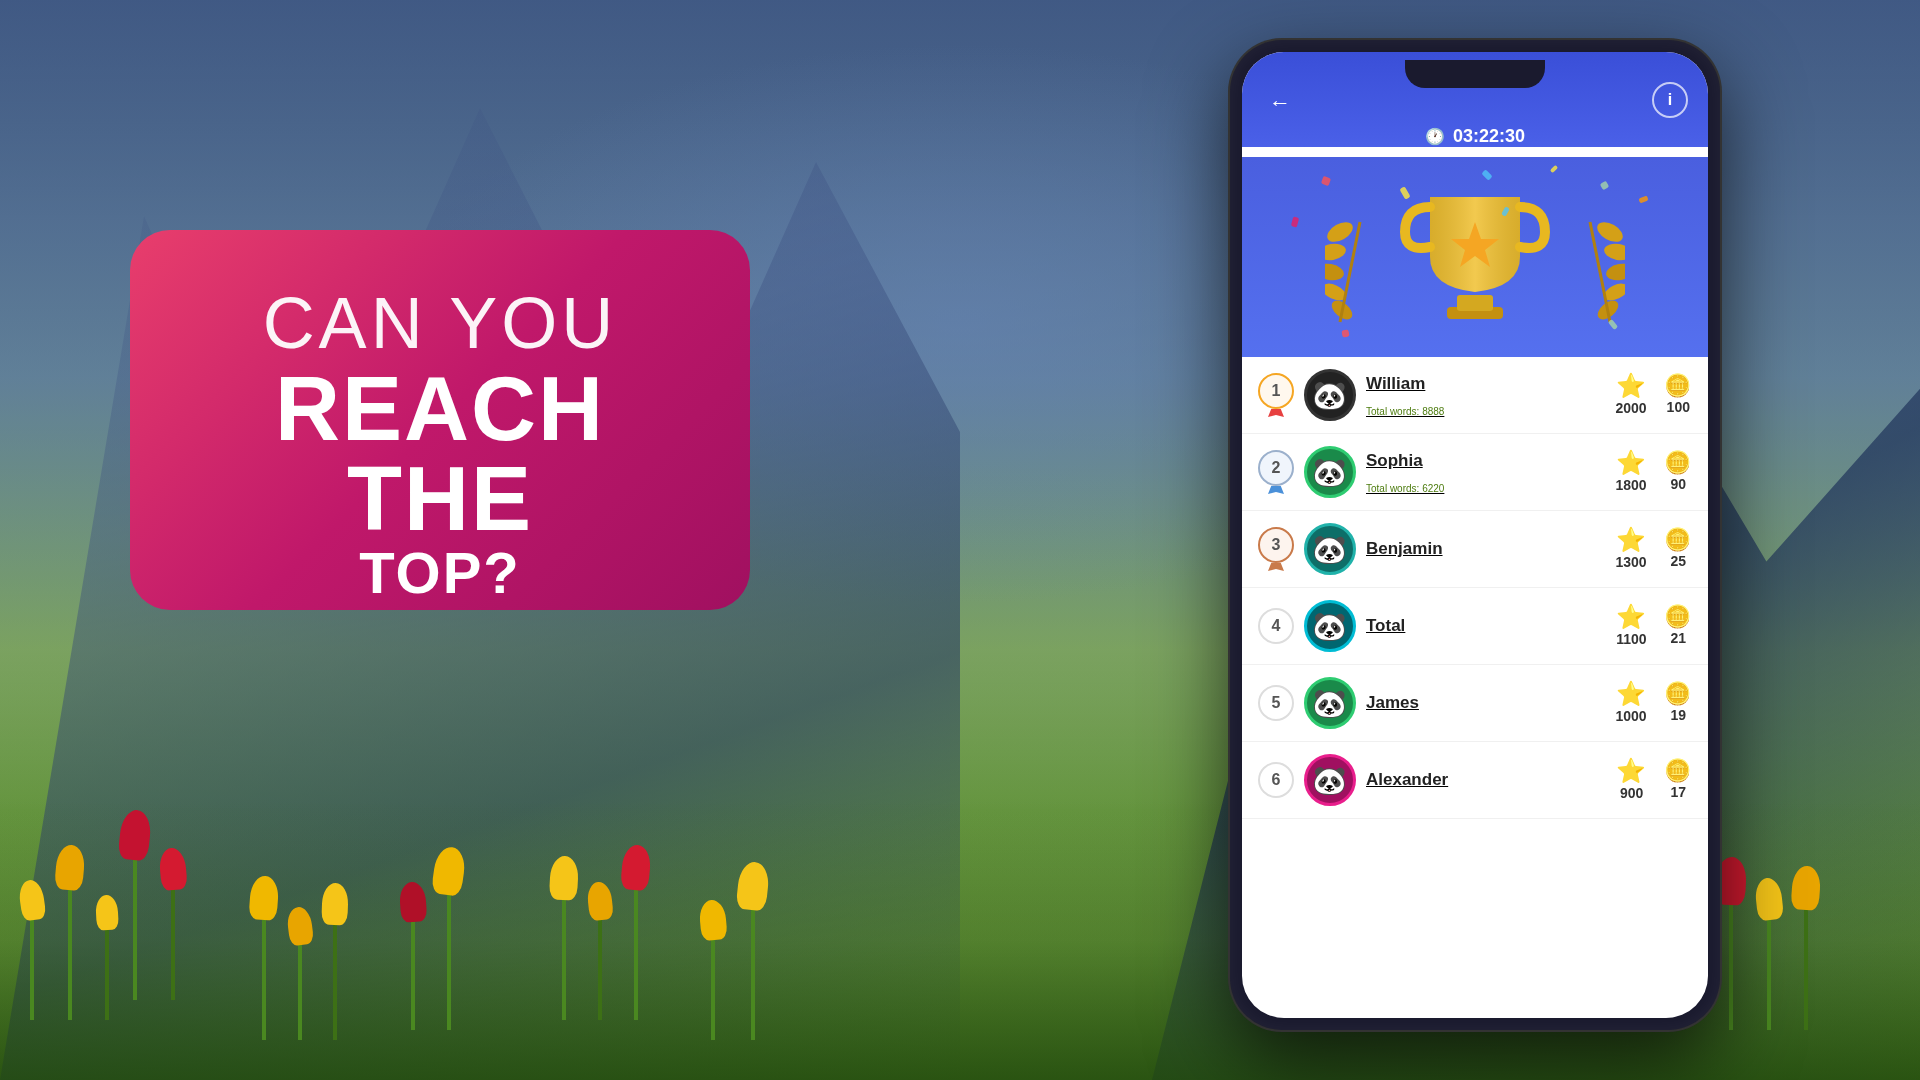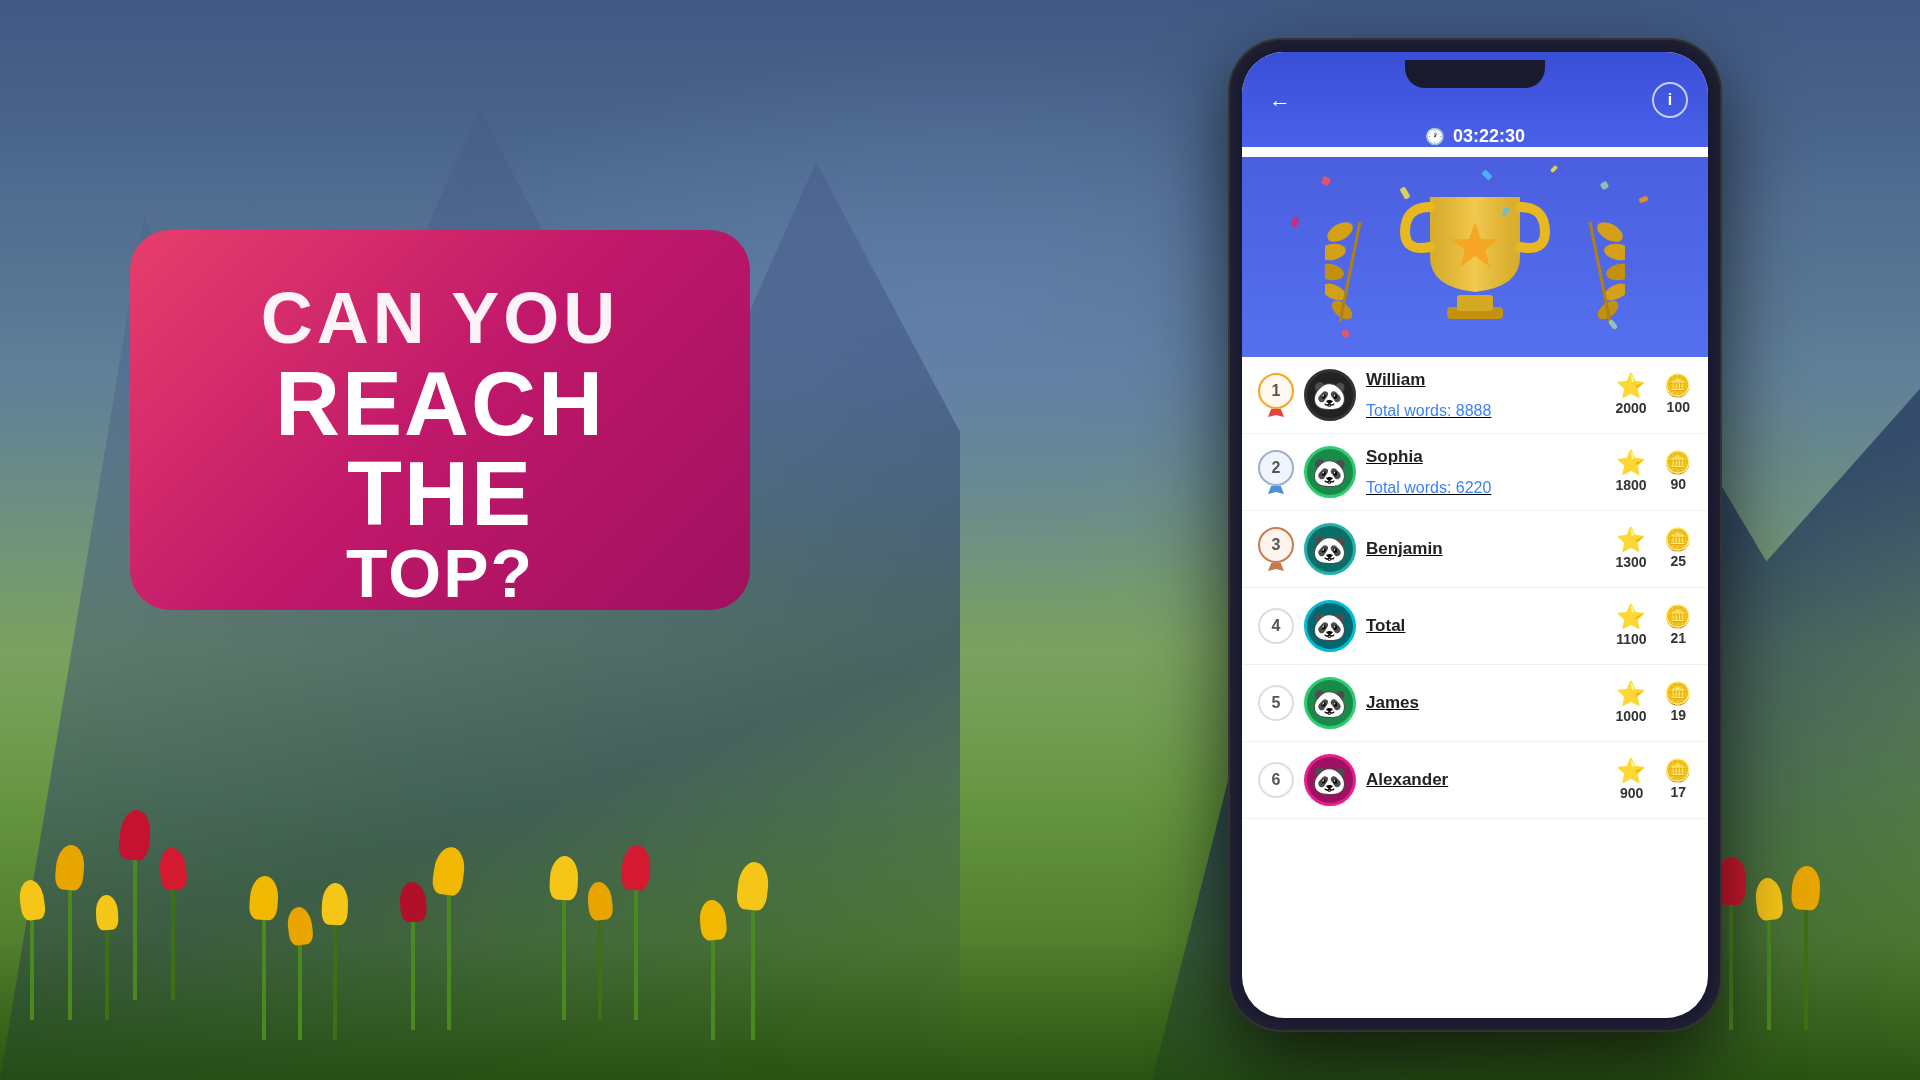--- a/index.html
+++ b/index.html
@@ -48,39 +48,39 @@
       display: flex;
       flex-direction: column;
       justify-content: center;
       align-items: center;
       padding: 40px;
     }
 
     .promo-line1 {
       color: #fff;
       font-size: 72px;
-      font-weight: 700;
+      font-weight: 400;
       letter-spacing: 4px;
       text-align: center;
       opacity: 0.95;
       margin-top: 43px;
     }
 
     .promo-line2 {
       color: #fff;
       font-size: 90px;
       font-weight: 900;
       letter-spacing: 2px;
       text-align: center;
       line-height: 1;
     }
 
     .promo-line3 {
       color: #fff;
-      font-size: 68px;
+      font-size: 58px;
       font-weight: 900;
       letter-spacing: 2px;
       text-align: center;
       line-height: 1;
     }
 
     
     .phone-wrapper {
       position: absolute;
       right: 200px;
@@ -294,22 +294,22 @@
       text-decoration: underline;
     }
 
     .lb-name {
       font-size: 17px;
       font-weight: 700;
       color: #222;
     }
 
     .lb-sub {
-      font-size: 16px;
-      color: #3b82f6;
+      font-size: 10px;
+      color: #4d7c0f;
       margin-top: 12px;
     }
 
     .lb-score-area {
       display: flex;
       flex-direction: column;
       align-items: center;
       gap: 2px;
     }
 

